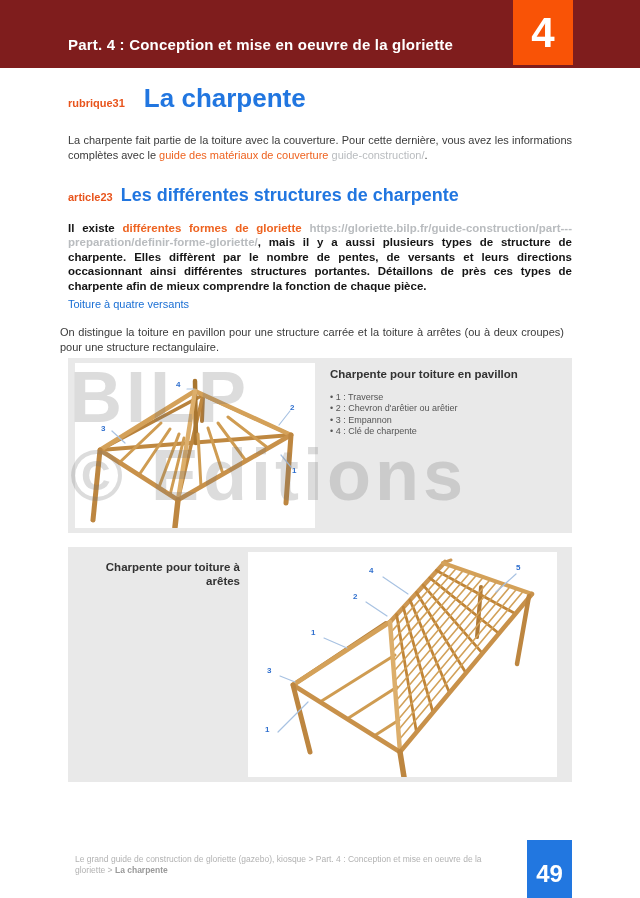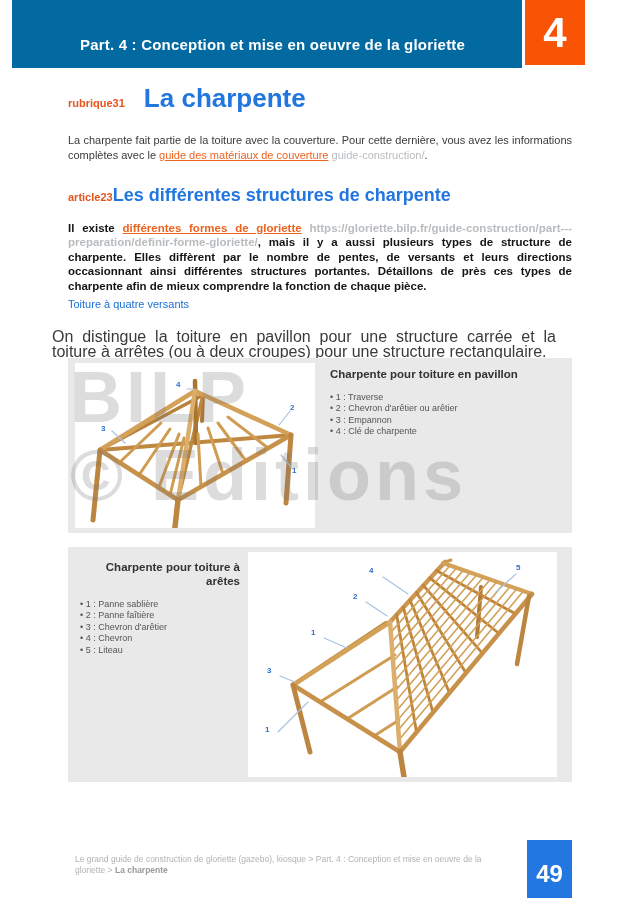--- a/index.html
+++ b/index.html
@@ -1,48 +1,48 @@
 <!DOCTYPE html>
 <html><head>
 <meta charset="utf-8">
 <style>
   html,body{margin:0;padding:0;background:#ffffff;}
   .page{position:relative;width:640px;height:898px;background:#ffffff;overflow:hidden;
         font-family:"Liberation Sans","DejaVu Sans",sans-serif;}
 
   
-  .header-bar{position:absolute;left:12px;top:0;width:510px;height:68px;background:#0369a1;}
+  .header-bar{position:absolute;left:0;top:0;width:640px;height:68px;background:#7f1d1d;}
   .header-title{position:absolute;left:68px;top:36px;font-size:15px;font-weight:bold;color:#ffffff;letter-spacing:.2px;}
   .part-badge{position:absolute;left:513px;top:0;width:60px;height:65px;background:#f95306;
               display:flex;align-items:center;justify-content:center;
               color:#ffffff;font-size:42px;font-weight:bold;}
 
   
   .rubrique-row{position:absolute;left:68px;top:84px;display:flex;align-items:baseline;gap:19px;}
   .rubrique-tag{font-size:11px;font-weight:bold;color:#e8541c;}
   .rubrique-title{font-size:26px;font-weight:bold;color:#2176e0;line-height:28px;}
 
   
   .intro{position:absolute;left:68px;top:122px;width:504px;font-size:11px;line-height:14.5px;
          color:#3a3a3a;text-align:justify;}
-  .link-orange{color:#ee6320;text-decoration:underline;}
+  .link-orange{color:#ee6320;}
   .muted-url{color:#b9bcbf;overflow-wrap:anywhere;}
 
   
-  .article-row{position:absolute;left:68px;top:185px;display:flex;align-items:baseline;gap:0;}
+  .article-row{position:absolute;left:68px;top:185px;display:flex;align-items:baseline;gap:8px;}
   .article-tag{font-size:11px;font-weight:bold;color:#e8541c;}
   .article-title{font-size:18px;font-weight:bold;color:#2176e0;}
   .article-body{position:absolute;left:68px;top:209px;width:504px;font-size:11.5px;line-height:14.6px;
                 font-weight:bold;color:#151515;text-align:justify;}
   .article-body .link-orange{font-weight:bold;}
   .article-body .muted-url{font-weight:bold;}
 
   
   .sub-title{position:absolute;left:68px;top:298px;font-size:11px;font-weight:normal;color:#1a6fd4;}
-  .sub-body{position:absolute;left:52px;top:314px;width:504px;font-size:16px;line-height:14.5px;
+  .sub-body{position:absolute;left:60px;top:314px;width:504px;font-size:11px;line-height:14.5px;
             color:#3a3a3a;text-align:justify;}
 
   
   .figure-box{position:absolute;left:68px;width:504px;background:#e9e9e9;}
   .figure1{top:358px;height:175px;}
   .figure2{top:547px;height:235px;}
   .fig-image{position:absolute;background:#ffffff;}
   .fig1-image{left:7px;top:5px;width:240px;height:165px;}
   .fig2-image{left:180px;top:5px;width:309px;height:225px;}
   .fig1-title{position:absolute;left:262px;top:10px;font-size:11.5px;font-weight:bold;color:#333333;}
@@ -199,25 +199,18 @@
         </g>
       </svg>
       <span class="fig-label" style="left:121px;top:14px;">4</span>
       <span class="fig-label" style="left:268px;top:11px;">5</span>
       <span class="fig-label" style="left:105px;top:40px;">2</span>
       <span class="fig-label" style="left:63px;top:76px;">1</span>
       <span class="fig-label" style="left:19px;top:114px;">3</span>
       <span class="fig-label" style="left:17px;top:173px;">1</span>
     </div>
     <div class="fig2-title">Charpente pour toiture à arêtes</div>
-    <div class="fig2-legend">
-      <div class="legend-item">1 : Panne sablière</div>
-      <div class="legend-item">2 : Panne faîtière</div>
-      <div class="legend-item">3 : Chevron d'arêtier</div>
-      <div class="legend-item">4 : Chevron</div>
-      <div class="legend-item">5 : Liteau</div>
-    </div>
   </div>
 
   <div class="breadcrumb"><span>Le grand guide de construction de gloriette (gazebo), kiosque &gt; Part. 4 : Conception et mise en oeuvre de la gloriette &gt; </span><span class="crumb-bold">La charpente</span></div>
   <div class="page-number-box">49</div>
 
 </div>
 
 </body></html>

